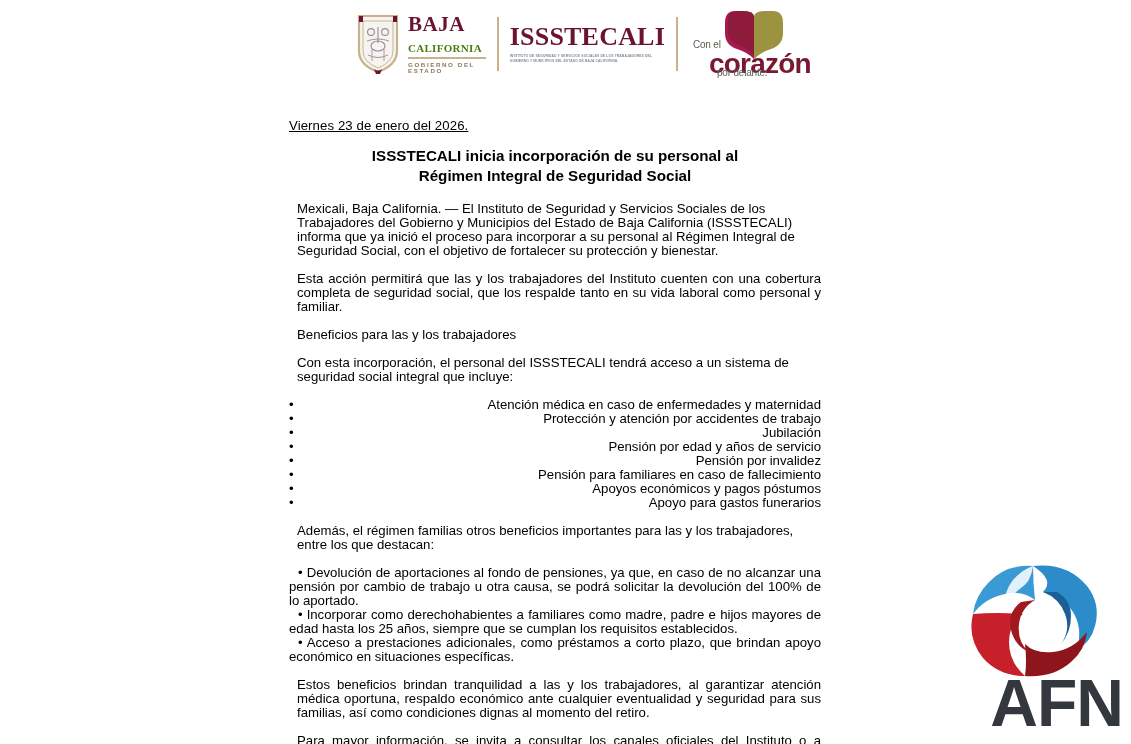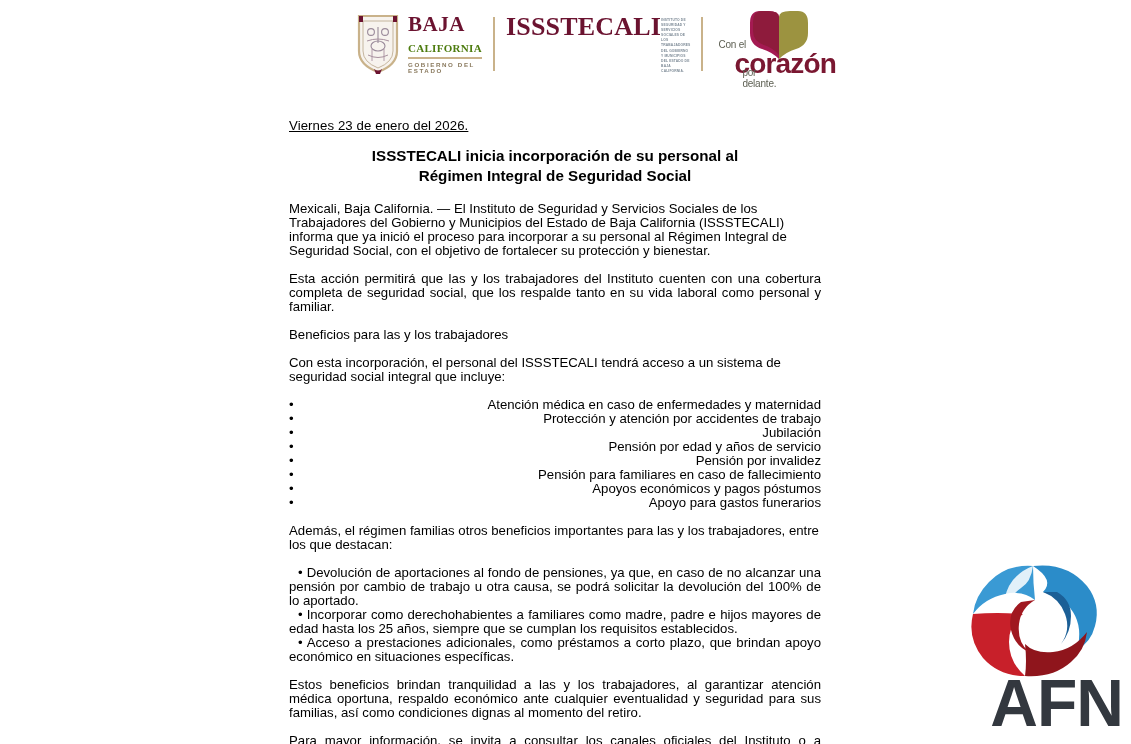--- a/index.html
+++ b/index.html
@@ -77,21 +77,21 @@
     width: 2px;
     height: 54px;
     background: #c9b28a;
     margin: 0 11px;
     flex: none;
   }
 
   
   .iss-block {
     display: flex;
-    flex-direction: row;
+    flex-direction: column;
     align-items: flex-start;
     line-height: 1;
   }
   .iss-name {
     font-family: "Liberation Serif", serif;
     font-weight: bold;
     font-size: 26px;
     letter-spacing: 0.2px;
     color: #6b1330;
   }
@@ -166,21 +166,21 @@
   .headline {
     text-align: center;
     font-weight: bold;
     font-size: 15.2px;
     line-height: 1.33;
     margin: 0 0 16px 0;
   }
   p.body {
     font-size: 13.2px;
     line-height: 1.06;
-    margin: 0 0 14px 0;
+    margin: 0 0 14px 8px;
     text-align: justify;
   }
   p.body.ragged {
     text-align: left;
   }
   .bullets {
     list-style: none;
     margin: 0 0 14px 0;
     padding: 0;
     font-size: 13.2px;

